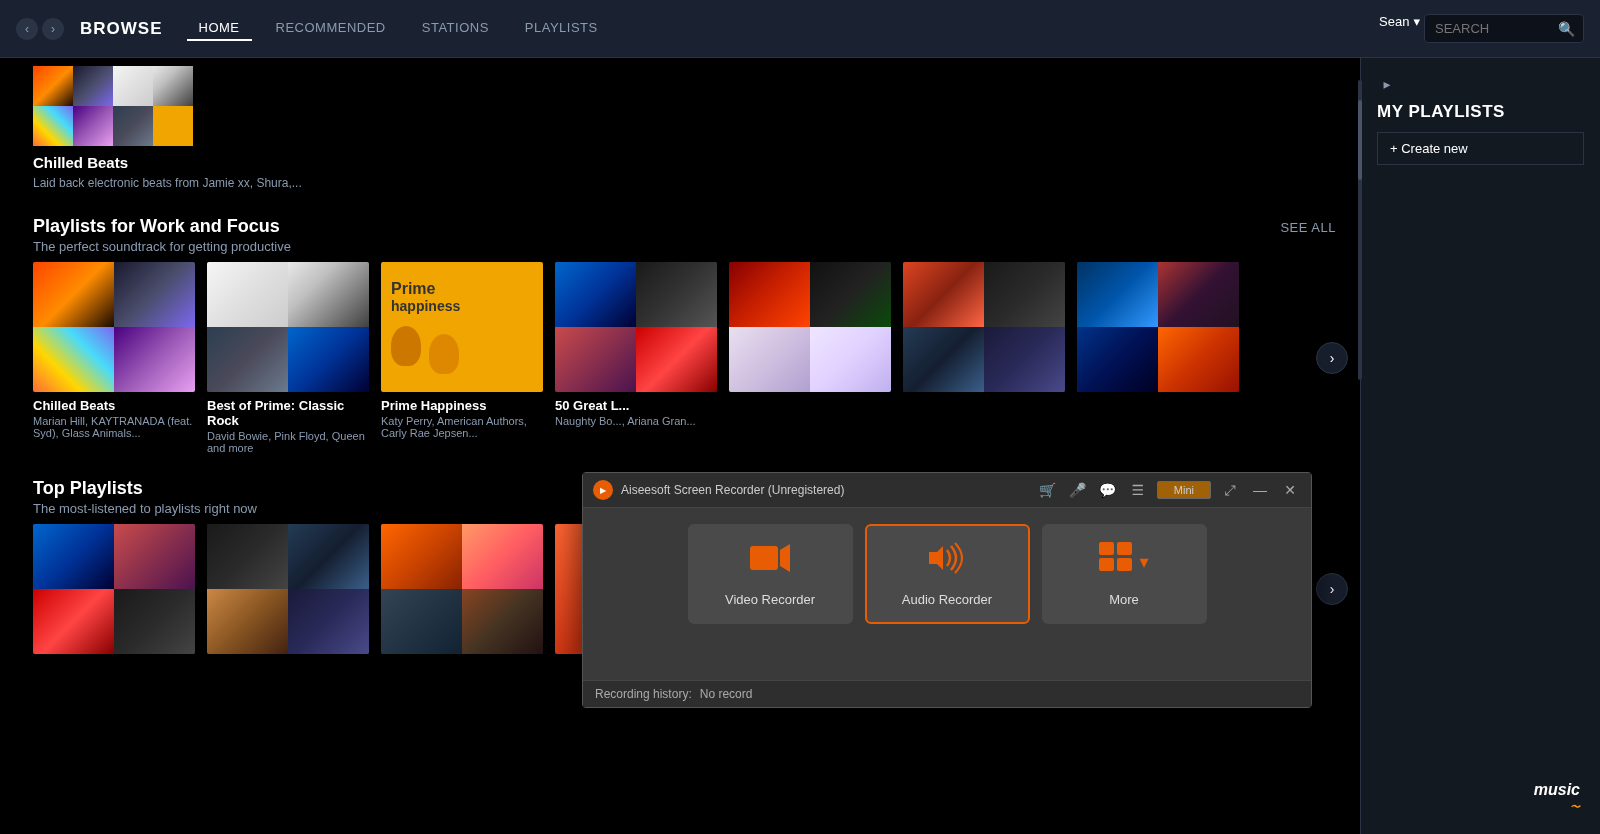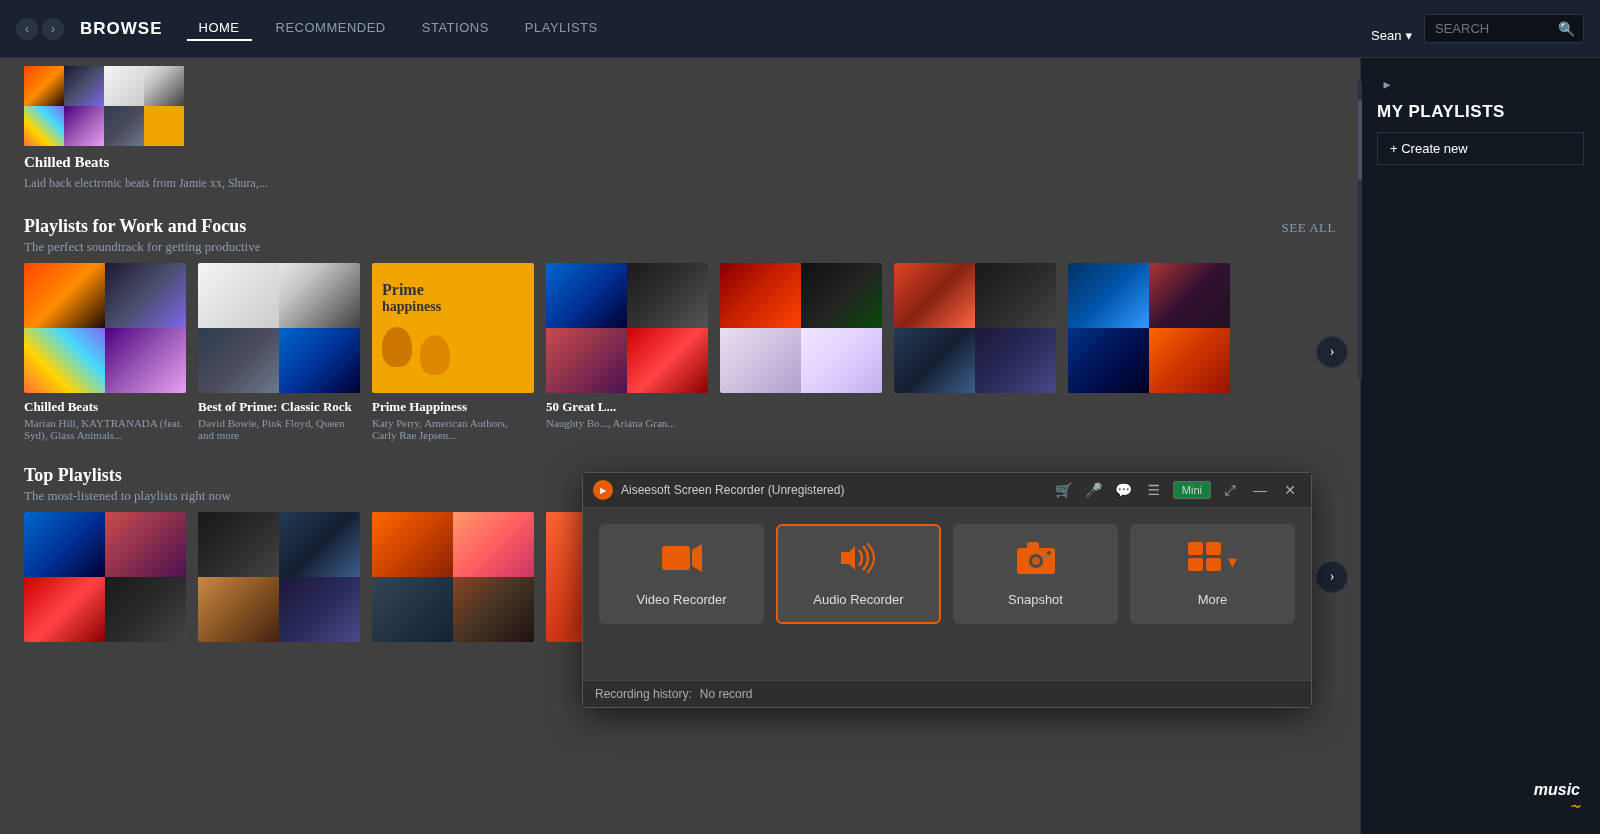--- a/index.html
+++ b/index.html
@@ -60,22 +60,22 @@
       text-transform: uppercase;
       letter-spacing: 0.5px;
     }
     .nav-link.active {
       color: #fff;
       border-bottom: 2px solid #fff;
     }
     .nav-right {
       margin-left: auto;
       display: flex;
-      align-items: flex-end;
-      gap: 12px;
+      align-items: flex-start;
+      gap: 4px;
     }
     .user-btn {
       color: #fff;
       font-size: 13px;
       cursor: pointer;
       display: flex;
       align-items: center;
       gap: 4px;
     }
     .search-box {
@@ -103,23 +103,22 @@
     
     .main-layout {
       display: flex;
       height: calc(834px - 58px);
     }
 
     
     .content-area {
       flex: 1;
       overflow-y: auto;
-      padding: 0 24px 24px 24px;
-      background: #404040;
-      font-family: Liberation Serif, serif;
+      padding: 0 24px 24px 33px;
+      background: #000000;
     }
     .content-area::-webkit-scrollbar { width: 6px; }
     .content-area::-webkit-scrollbar-track { background: #131921; }
     .content-area::-webkit-scrollbar-thumb { background: #2a3445; }
 
     
     .featured-section {
       margin-bottom: 24px;
     }
     .featured-info {
@@ -349,25 +348,25 @@
       height: 22px;
       display: flex;
       align-items: center;
       justify-content: center;
       cursor: pointer;
       color: #aaa;
       font-size: 14px;
       border-radius: 3px;
     }
     .mini-btn {
-      background: #15803d;
+      background: #a16207;
       border: 1px solid #666;
       color: #ccc;
       font-size: 11px;
-      padding: 2px 8px;
+      padding: 2px 16px;
       border-radius: 2px;
       cursor: pointer;
     }
     .recorder-content {
       padding: 16px;
       display: flex;
       gap: 12px;
       justify-content: center;
     }
     .recorder-btn {
@@ -733,33 +732,20 @@
         <svg width="44" height="32" viewBox="0 0 44 32">
           <polygon points="4,10 12,10 18,4 18,28 12,22 4,22" fill="#e85d04"></polygon>
           <path d="M22,8 Q28,16 22,24" stroke="#e85d04" stroke-width="2.5" fill="none"></path>
           <path d="M26,4 Q36,16 26,28" stroke="#e85d04" stroke-width="2.5" fill="none"></path>
           <path d="M30,1 Q44,16 30,31" stroke="#e85d04" stroke-width="2" fill="none"></path>
         </svg>
       </div>
       <div class="recorder-btn-label">Audio Recorder</div>
     </div>
 
-    <div class="recorder-btn">
-      <div class="recorder-btn-icon">
-        <svg width="38" height="32" viewBox="0 0 38 32">
-          <rect x="0" y="6" width="38" height="26" rx="3" fill="#e85d04"></rect>
-          <circle cx="19" cy="19" r="7" fill="#4a4a4a"></circle>
-          <circle cx="19" cy="19" r="4" fill="#e85d04" opacity="0.8"></circle>
-          <rect x="10" y="0" width="12" height="8" rx="2" fill="#e85d04"></rect>
-          <circle cx="32" cy="11" r="2" fill="#4a4a4a"></circle>
-          <rect x="26" y="14" width="6" height="2" fill="#777"></rect>
-        </svg>
-      </div>
-      <div class="recorder-btn-label">Snapshot</div>
-    </div>
 
     <div class="recorder-btn">
       <div style="display:flex; align-items:center; gap:4px;">
         <div class="recorder-btn-icon">
           <svg width="36" height="32" viewBox="0 0 36 32">
             <rect x="0" y="0" width="15" height="13" rx="2" fill="#e85d04"></rect>
             <rect x="18" y="0" width="15" height="13" rx="2" fill="#e85d04"></rect>
             <rect x="0" y="16" width="15" height="13" rx="2" fill="#e85d04"></rect>
             <rect x="18" y="16" width="15" height="13" rx="2" fill="#e85d04"></rect>
           </svg>

